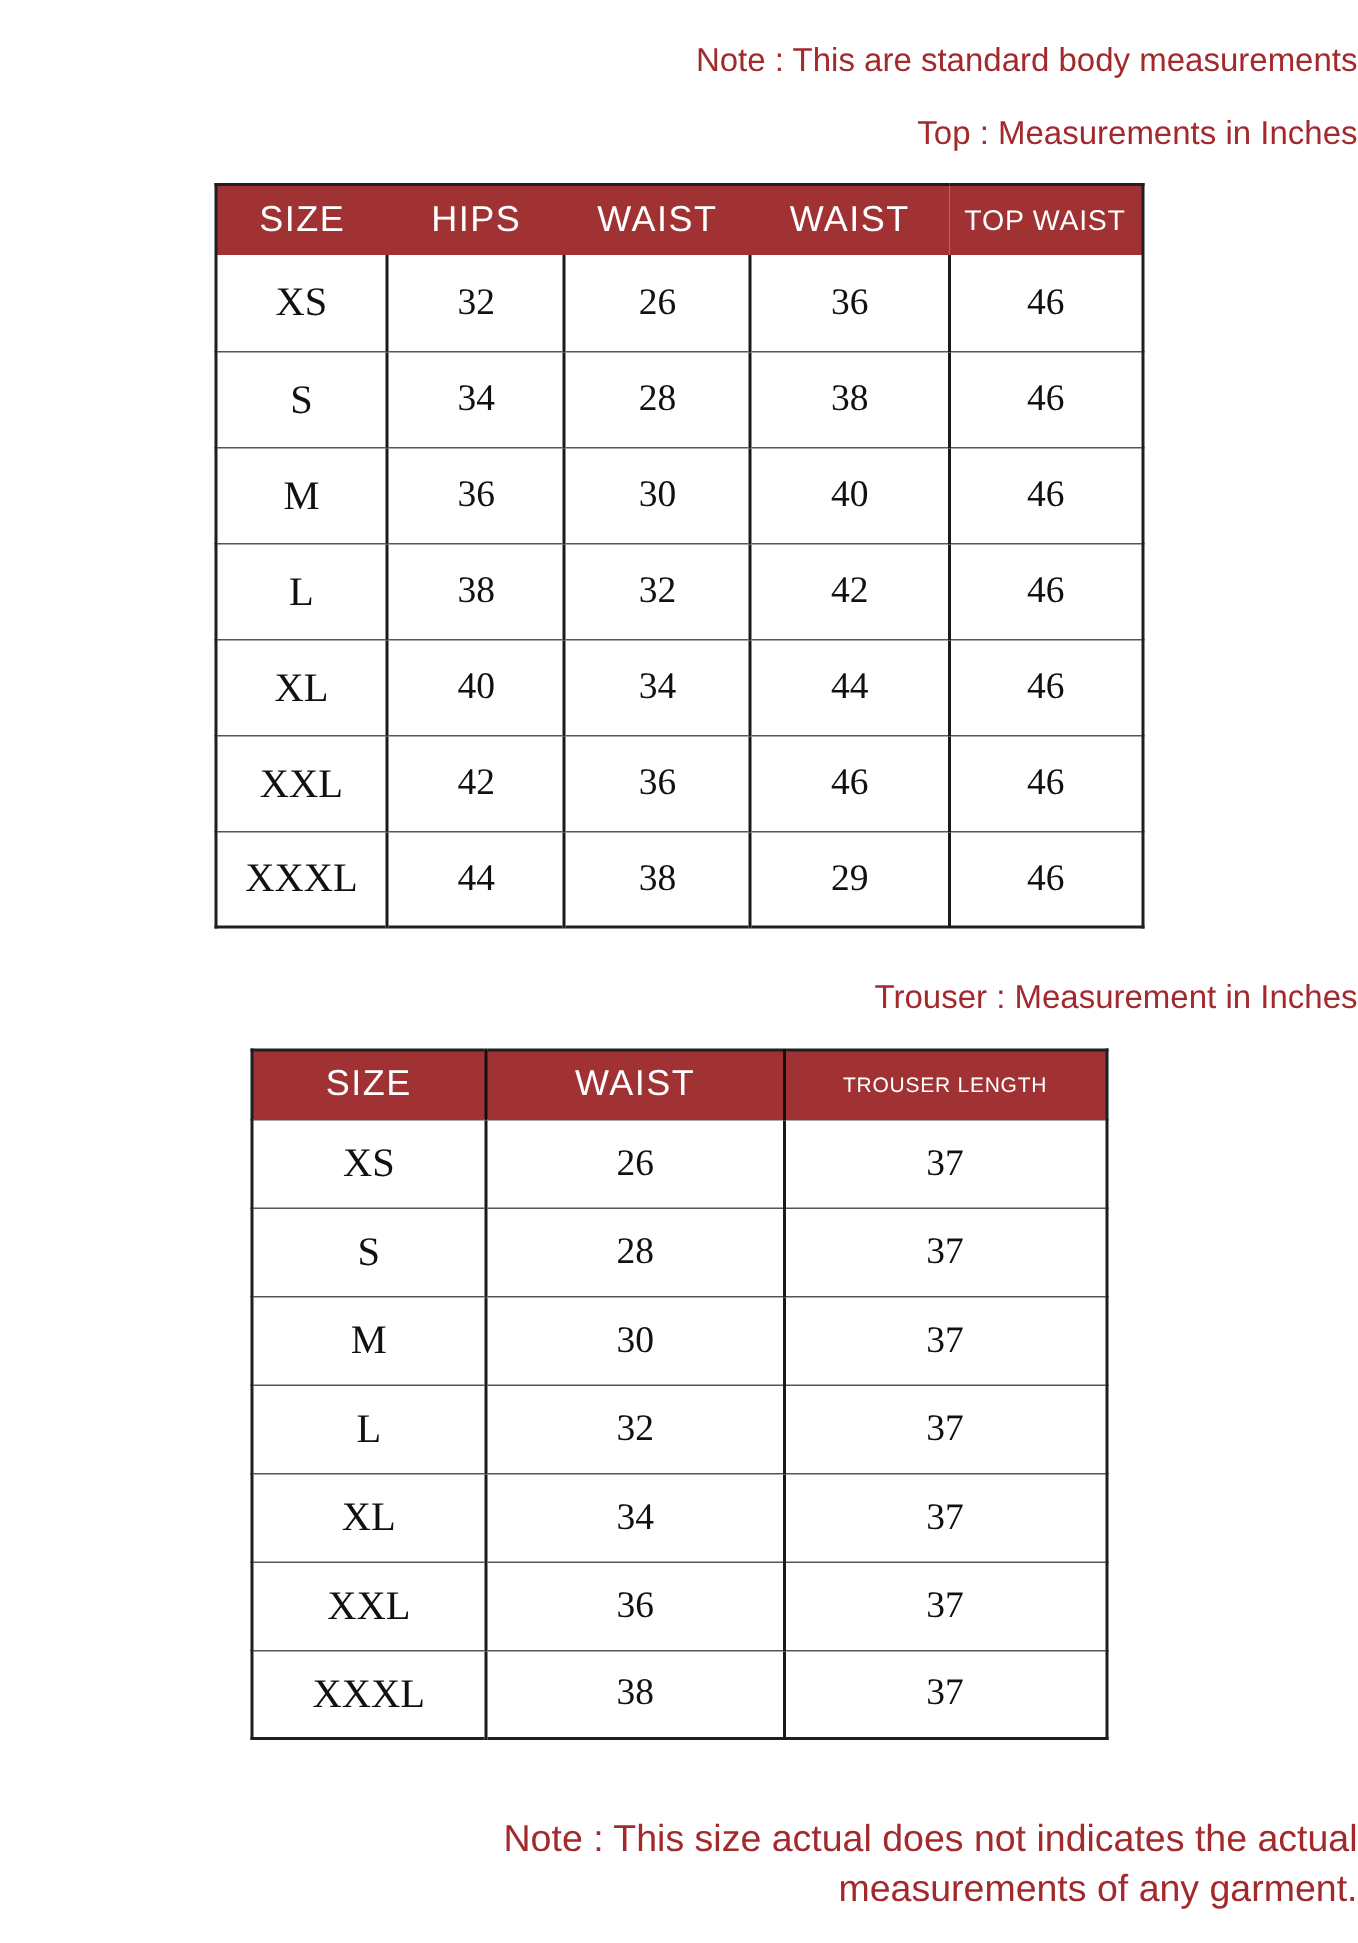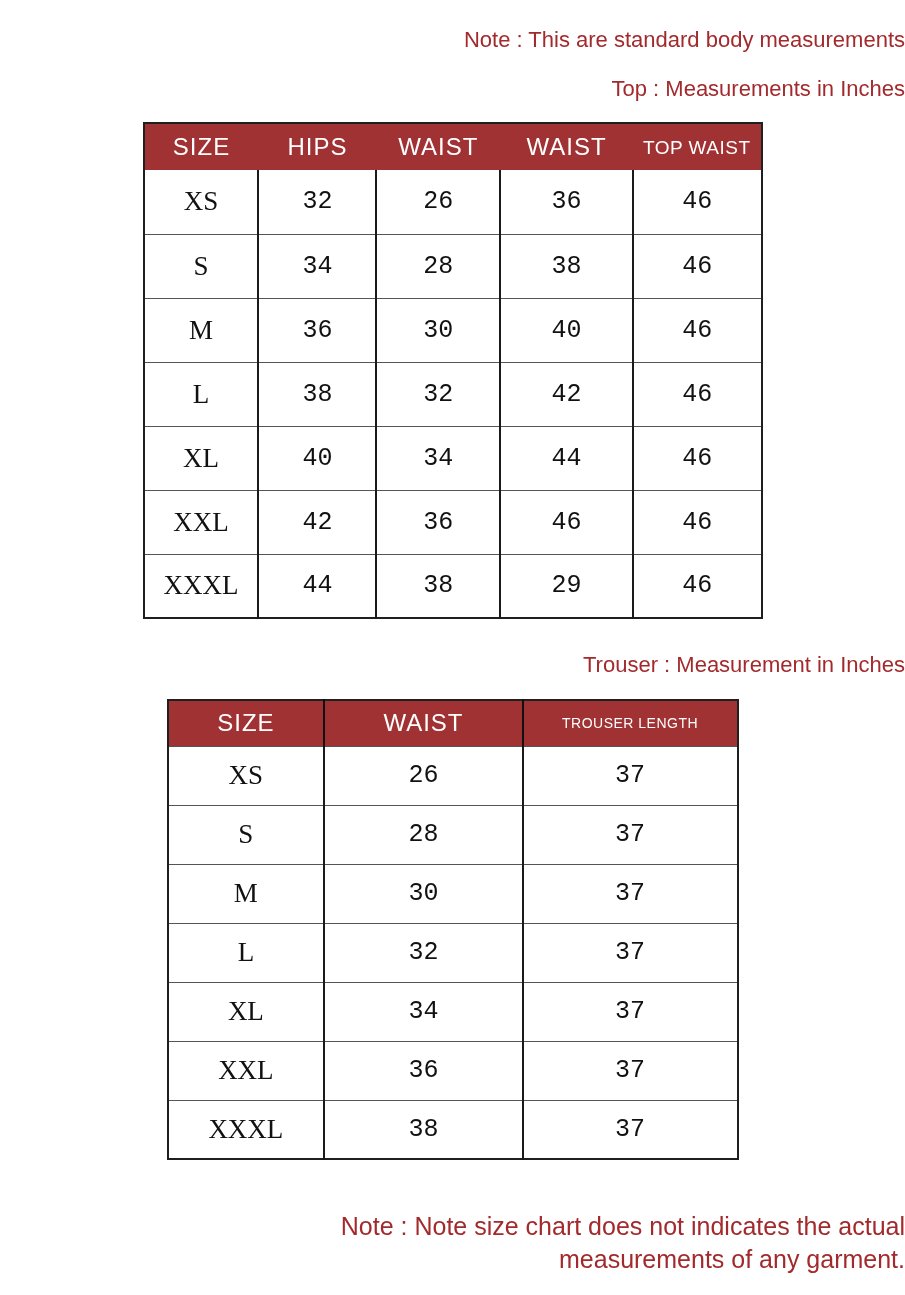--- a/index.html
+++ b/index.html
@@ -86,21 +86,21 @@
     border-top:1px solid var(--line-soft);
   }
   #trouser-size-table tbody td:first-child{border-left:none;}
 
   td.size-cell{
     font-family:"Liberation Serif","DejaVu Serif",serif;
     font-size:27px;
     color:#111;
   }
   td.num-cell{
-    font-family:Liberation Mono, monospace;
+    font-family:Liberation Serif, serif;
     font-size:25px;
     color:#111;
   }
 
   
   #top-size-table col.c-size{width:18.6%;}
   #top-size-table col.c-chest{width:19.1%;}
   #top-size-table col.c-waist{width:20.0%;}
   #top-size-table col.c-hips{width:21.5%;}
   #top-size-table col.c-toplen{width:20.8%;}
@@ -240,15 +240,15 @@
     </tr>
     <tr>
       <td class="size-cell">XXXL</td>
       <td class="num-cell">38</td>
       <td class="num-cell">37</td>
     </tr>
   </tbody>
 </table>
 
 <div id="bottom-note" class="note">
-  <div>Note : Note size chart does not indicates the actual</div>
+  <div>Note : This size actual does not indicates the actual</div>
   <div>measurements of any garment.</div>
 </div>
 
 </body></html>

